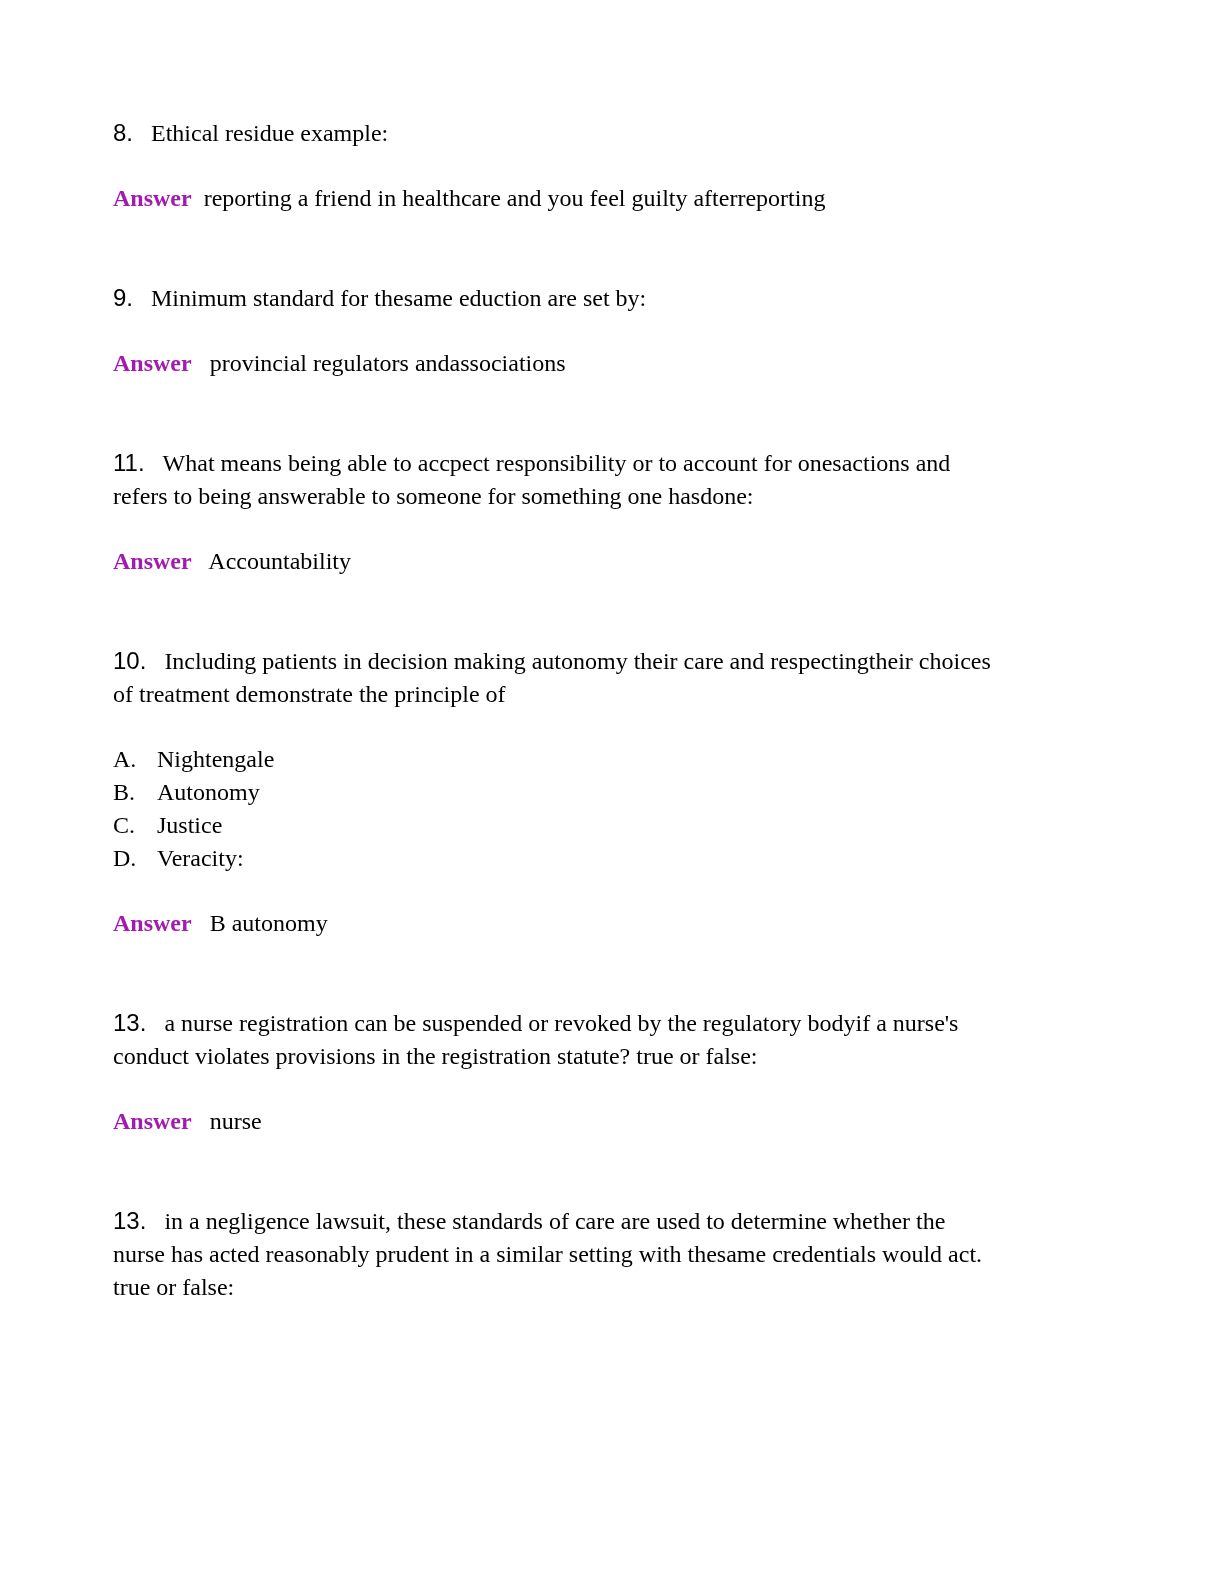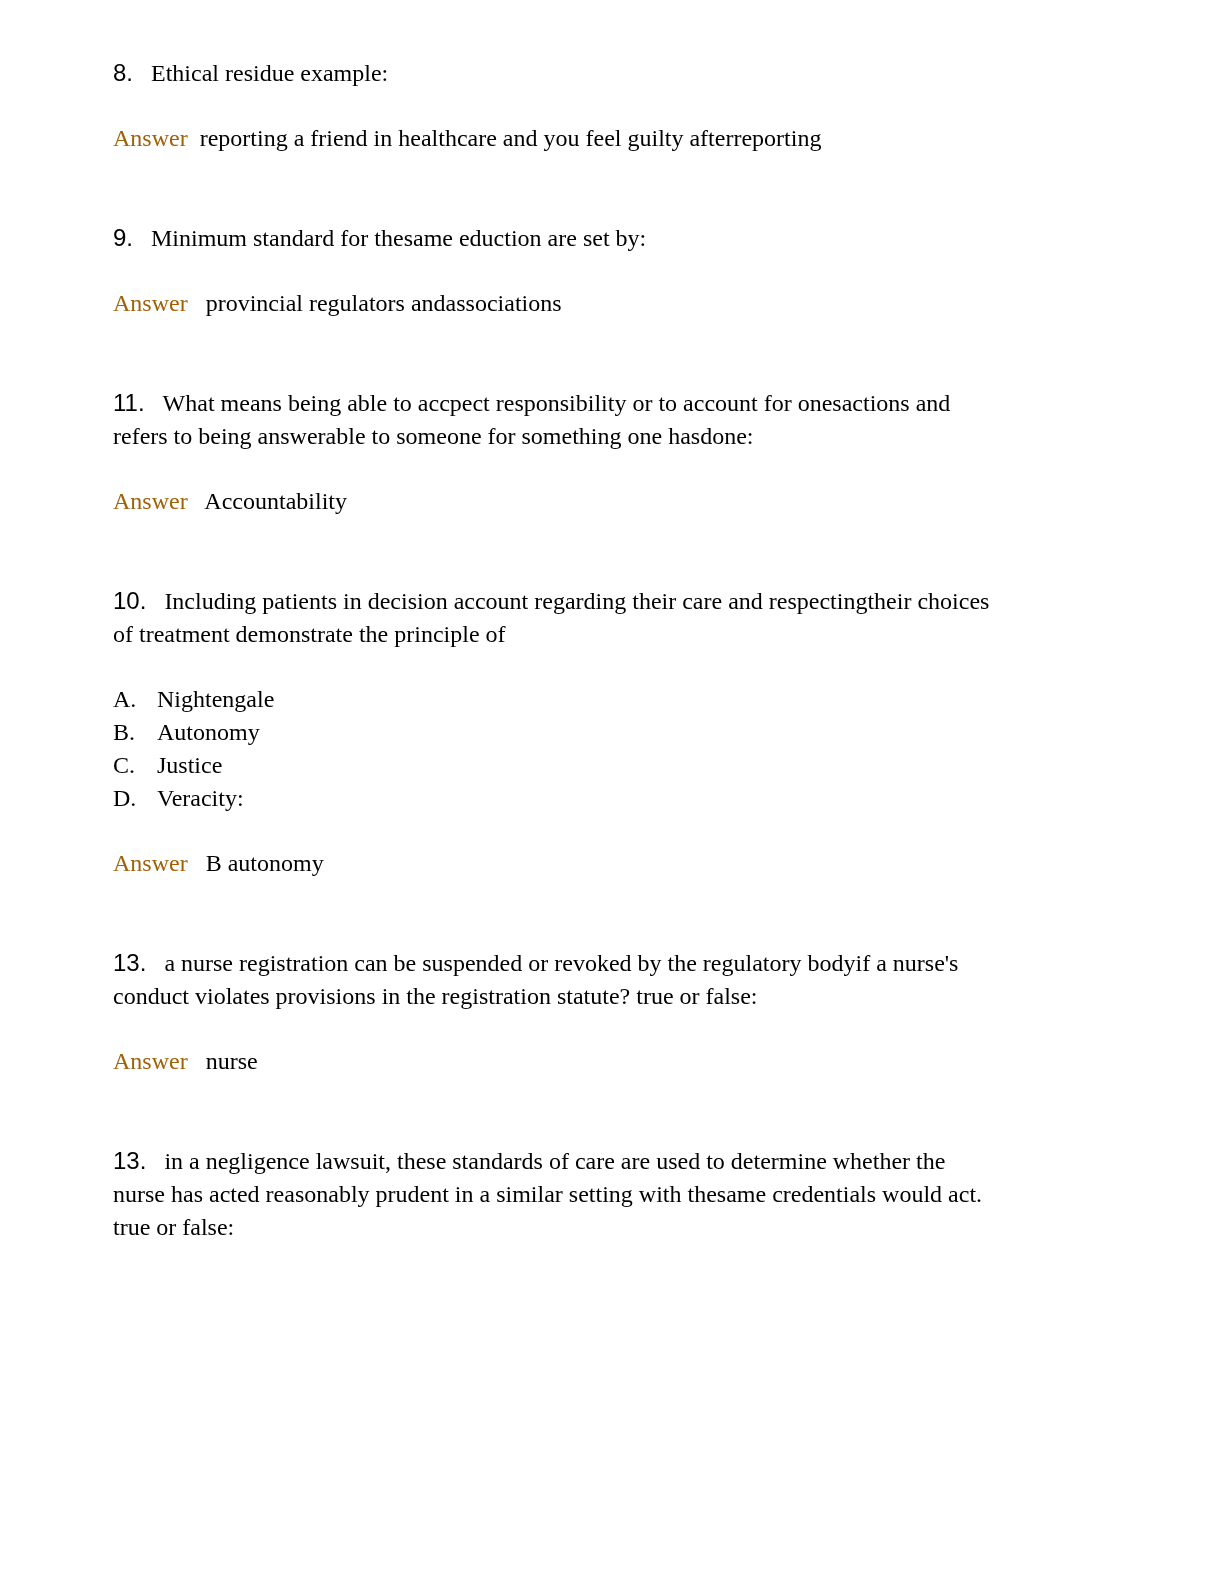--- a/index.html
+++ b/index.html
@@ -12,42 +12,42 @@
     height: 1584px;
     font-family: "Liberation Serif", serif;
     font-size: 24px;
     color: #000000;
     overflow: hidden;
   }
   .page {
     box-sizing: border-box;
     width: 1224px;
     height: 1276px;
-    padding: 56px 40px 0 113px;
+    padding: 116px 40px 0 113px;
     background: #ffffff;
   }
   .question {
     margin: 0 0 32px 0;
     line-height: 33px;
     white-space: pre-wrap;
   }
   .qnum {
     font-family: "Liberation Sans", sans-serif;
     font-size: 24px;
     margin-right: 18px;
     white-space: normal;
   }
   .answer {
     margin: 0 0 66px 0;
     line-height: 33px;
     white-space: pre-wrap;
   }
   .answer-label {
-    color: #a16207;
-    font-weight: normal;
+    color: #a21caf;
+    font-weight: bold;
     margin-right: 12px;
   }
   .options {
     list-style: none;
     margin: 0 0 32px 0;
     padding: 0;
     line-height: 33px;
   }
   .options li {
     margin: 0;
@@ -73,21 +73,21 @@
   </section>
 
 
   <section>
     <p class="question"><span class="qnum">11.</span><span class="qtext">What means being able to accpect responsibility or to account for onesactions and
 refers to being answerable to someone for something one hasdone:</span></p>
     <p class="answer"><span class="answer-label">Answer</span><span class="answer-text"> Accountability</span></p>
   </section>
 
   <section>
-    <p class="question"><span class="qnum">10.</span><span class="qtext">Including patients in decision account regarding their care and respectingtheir choices
+    <p class="question"><span class="qnum">10.</span><span class="qtext">Including patients in decision making autonomy their care and respectingtheir choices
 of treatment demonstrate the principle of</span></p>
     <ul class="options">
       <li><span class="opt-letter">A.</span><span>Nightengale</span></li>
       <li><span class="opt-letter">B.</span><span>Autonomy</span></li>
       <li><span class="opt-letter">C.</span><span>Justice</span></li>
       <li><span class="opt-letter">D.</span><span>Veracity:</span></li>
     </ul>
     <p class="answer"><span class="answer-label">Answer</span><span class="answer-text"> B autonomy</span></p>
   </section>
 

